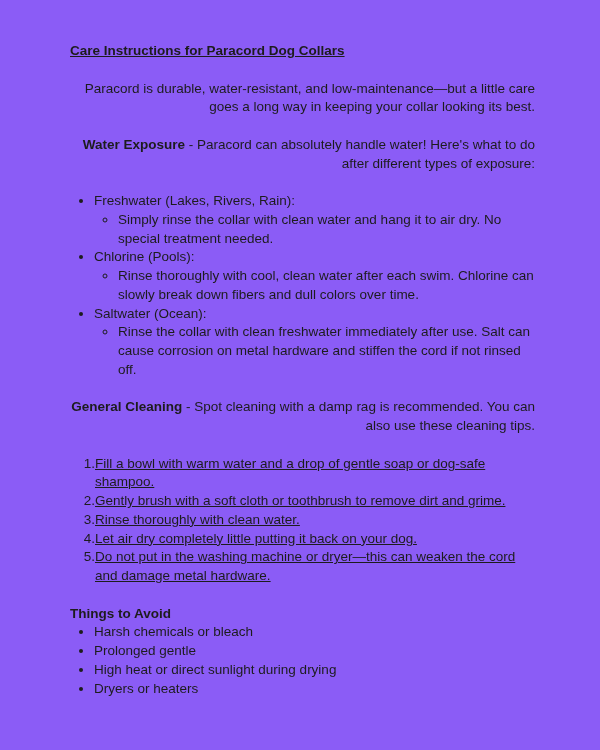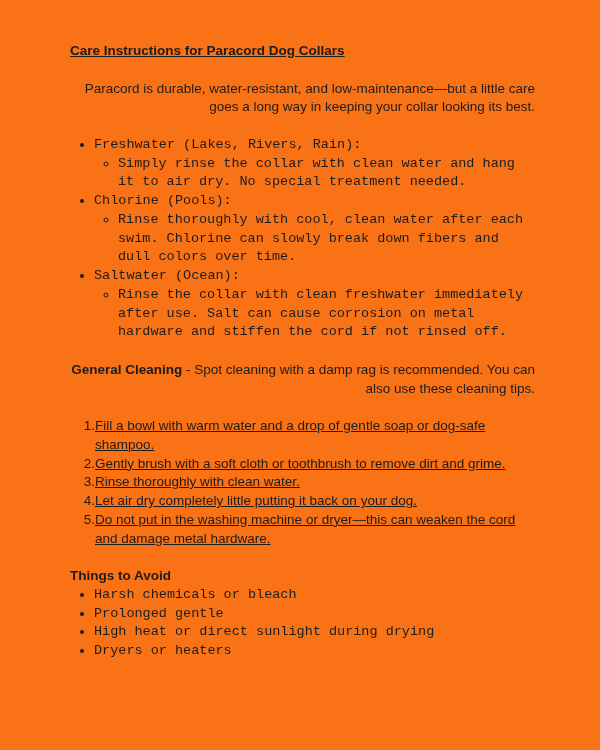--- a/index.html
+++ b/index.html
@@ -10,36 +10,35 @@
     font-family: "Liberation Sans", "DejaVu Sans", sans-serif;
     font-size: 13.5px;
     line-height: 18.75px;
     -webkit-font-smoothing: antialiased;
   }
   .page {
     width: 600px;
     height: 750px;
     padding: 42px 65px 0 70px;
     overflow: hidden;
-    background: #f97316;
+    background: #8b5cf6;
   }
   .doc { width: 465px; }
   .title {
     font-weight: 700;
     text-decoration: underline;
     margin-bottom: 18.75px;
   }
   p.block { margin-bottom: 18.75px; text-align: right; }
   p.block-tight { margin-bottom: 0; }
   .inline-heading { font-weight: 700; }
   ul.l1 {
     list-style: disc outside;
     padding-left: 24px;
     margin-bottom: 18.75px;
-    font-family: Liberation Mono, monospace;
   }
   ul.l1 ul.l2 {
     list-style: circle outside;
     padding-left: 24px;
     margin-bottom: 0;
   }
   ol.steps {
     list-style: none;
     counter-reset: step;
     padding-left: 25px;
@@ -62,20 +61,21 @@
 </head>
 <body>
 
 <div class="page">
   <div class="doc">
 
     <p class="title">Care Instructions for Paracord Dog Collars</p>
 
     <p class="block">Paracord is durable, water-resistant, and low-maintenance—but a little care goes a long way in keeping your collar looking its best.</p>
 
+    <p class="block"><span class="inline-heading">Water Exposure</span><span> - Paracord can absolutely handle water! Here's what to do after different types of exposure:</span></p>
 
     <ul class="l1">
 
         <li>
           <span>Freshwater (Lakes, Rivers, Rain):</span>
           <ul class="l2">
             <li><span>Simply rinse the collar with clean water and hang it to air dry. No special treatment needed.</span></li>
           </ul>
         </li>
 

